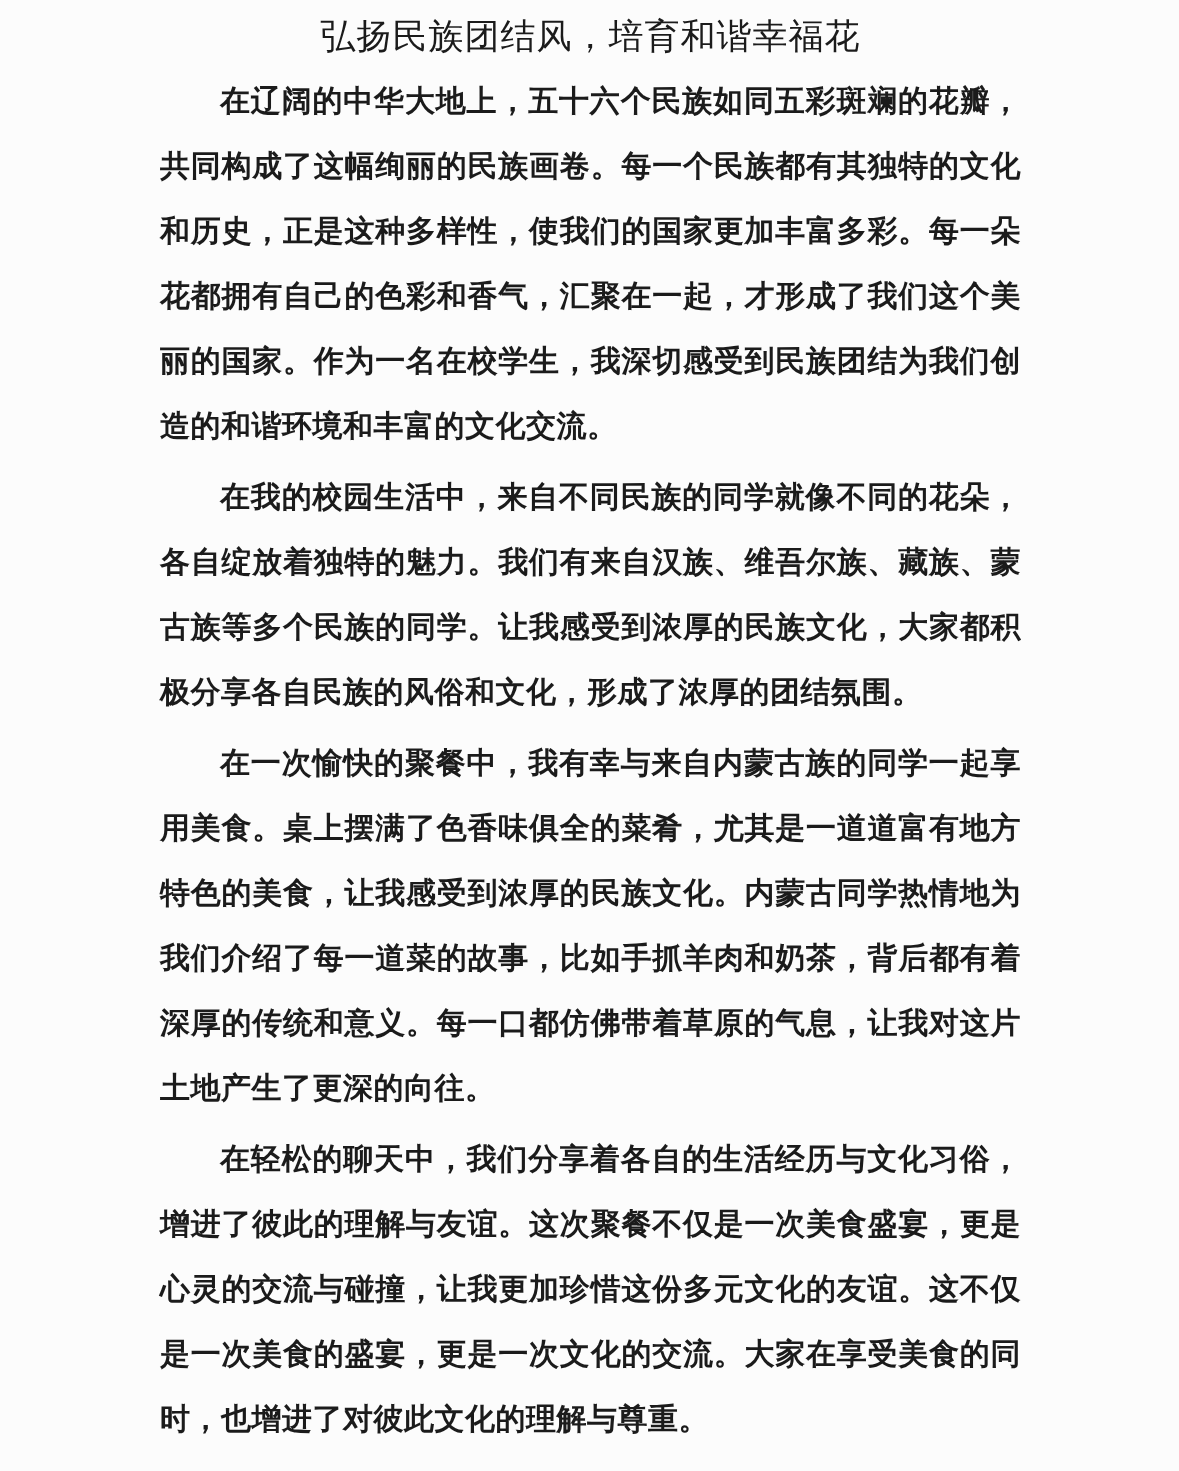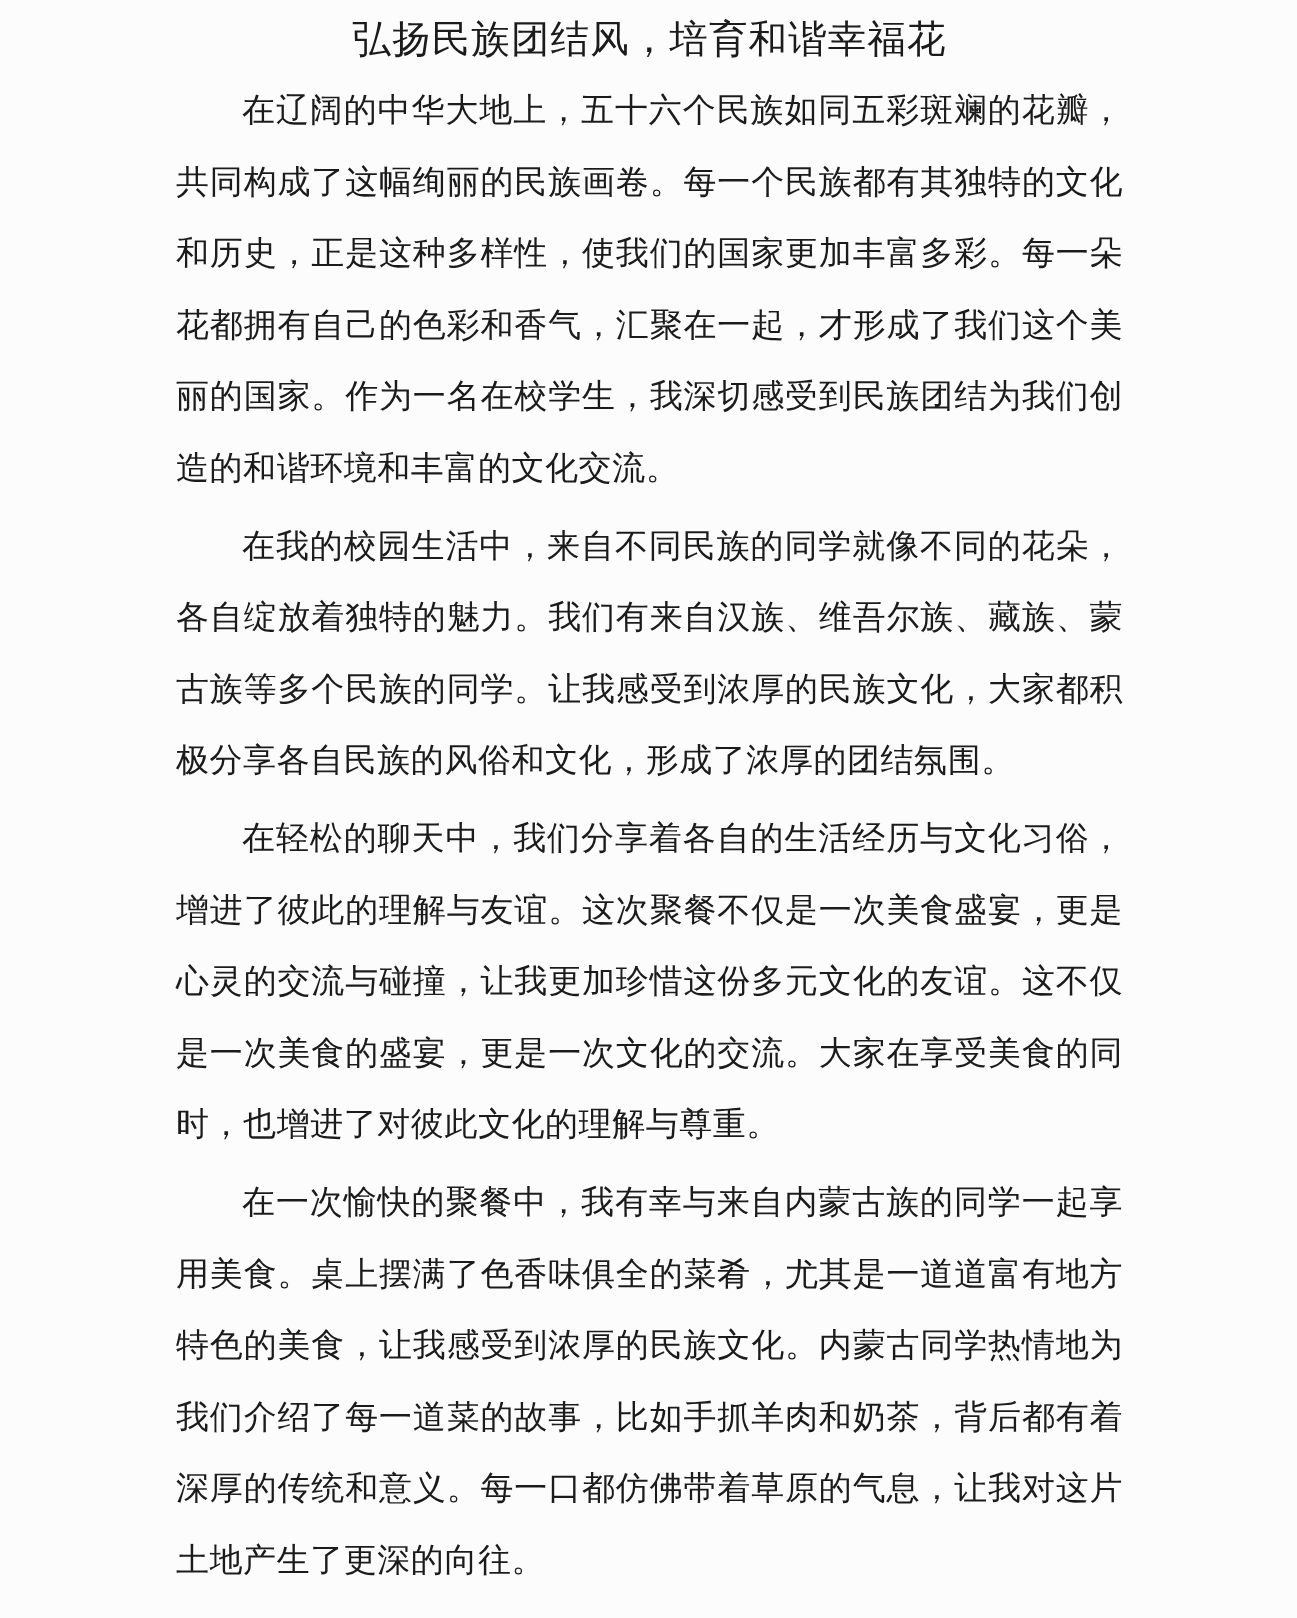--- a/index.html
+++ b/index.html
@@ -30,29 +30,30 @@
     letter-spacing: 1px;
     white-space: nowrap;
   }
   .doc-body p {
     margin: 0 0 6px 0;
     font-size: 30px;
     line-height: 65px;
     text-indent: 2em;
     text-align: justify;
     letter-spacing: 0.5px;
+    font-weight: bold;
   }
   .doc-body p:last-child {
     margin-bottom: 0;
   }
 </style>
 </head>
 <body>
 
 <div class="page">
   <h1 class="doc-title">弘扬民族团结风，培育和谐幸福花</h1>
   <div class="doc-body">
     <p>在辽阔的中华大地上，五十六个民族如同五彩斑斓的花瓣，共同构成了这幅绚丽的民族画卷。每一个民族都有其独特的文化和历史，正是这种多样性，使我们的国家更加丰富多彩。每一朵花都拥有自己的色彩和香气，汇聚在一起，才形成了我们这个美丽的国家。作为一名在校学生，我深切感受到民族团结为我们创造的和谐环境和丰富的文化交流。</p>
     <p>在我的校园生活中，来自不同民族的同学就像不同的花朵，各自绽放着独特的魅力。我们有来自汉族、维吾尔族、藏族、蒙古族等多个民族的同学。让我感受到浓厚的民族文化，大家都积极分享各自民族的风俗和文化，形成了浓厚的团结氛围。</p>
+    <p>在一次愉快的聚餐中，我有幸与来自内蒙古族的同学一起享用美食。桌上摆满了色香味俱全的菜肴，尤其是一道道富有地方特色的美食，让我感受到浓厚的民族文化。内蒙古同学热情地为我们介绍了每一道菜的故事，比如手抓羊肉和奶茶，背后都有着深厚的传统和意义。每一口都仿佛带着草原的气息，让我对这片土地产生了更深的向往。</p>
     <p>在轻松的聊天中，我们分享着各自的生活经历与文化习俗，增进了彼此的理解与友谊。这次聚餐不仅是一次美食盛宴，更是心灵的交流与碰撞，让我更加珍惜这份多元文化的友谊。这不仅是一次美食的盛宴，更是一次文化的交流。大家在享受美食的同时，也增进了对彼此文化的理解与尊重。</p>
-    <p>在一次愉快的聚餐中，我有幸与来自内蒙古族的同学一起享用美食。桌上摆满了色香味俱全的菜肴，尤其是一道道富有地方特色的美食，让我感受到浓厚的民族文化。内蒙古同学热情地为我们介绍了每一道菜的故事，比如手抓羊肉和奶茶，背后都有着深厚的传统和意义。每一口都仿佛带着草原的气息，让我对这片土地产生了更深的向往。</p>
   </div>
 </div>
 
 </body></html>

